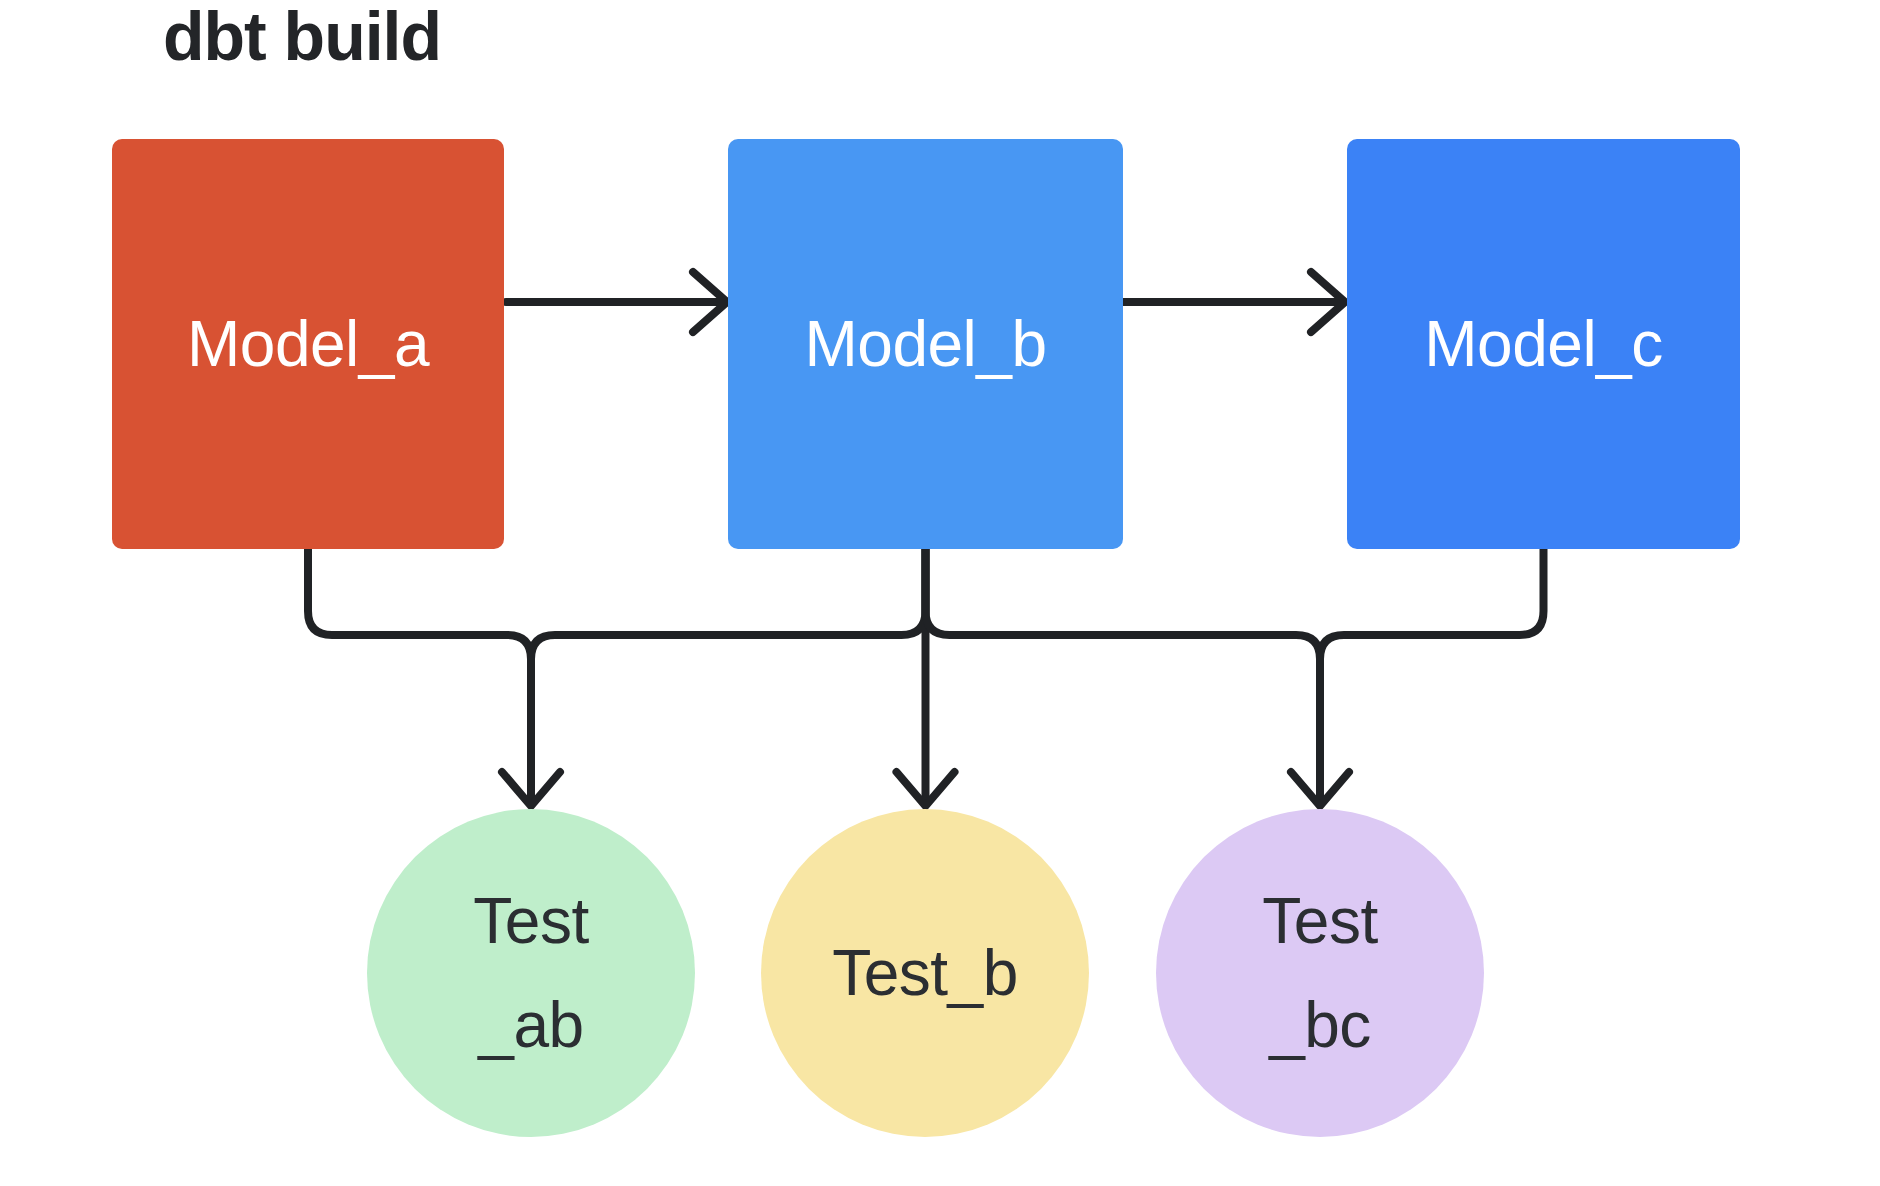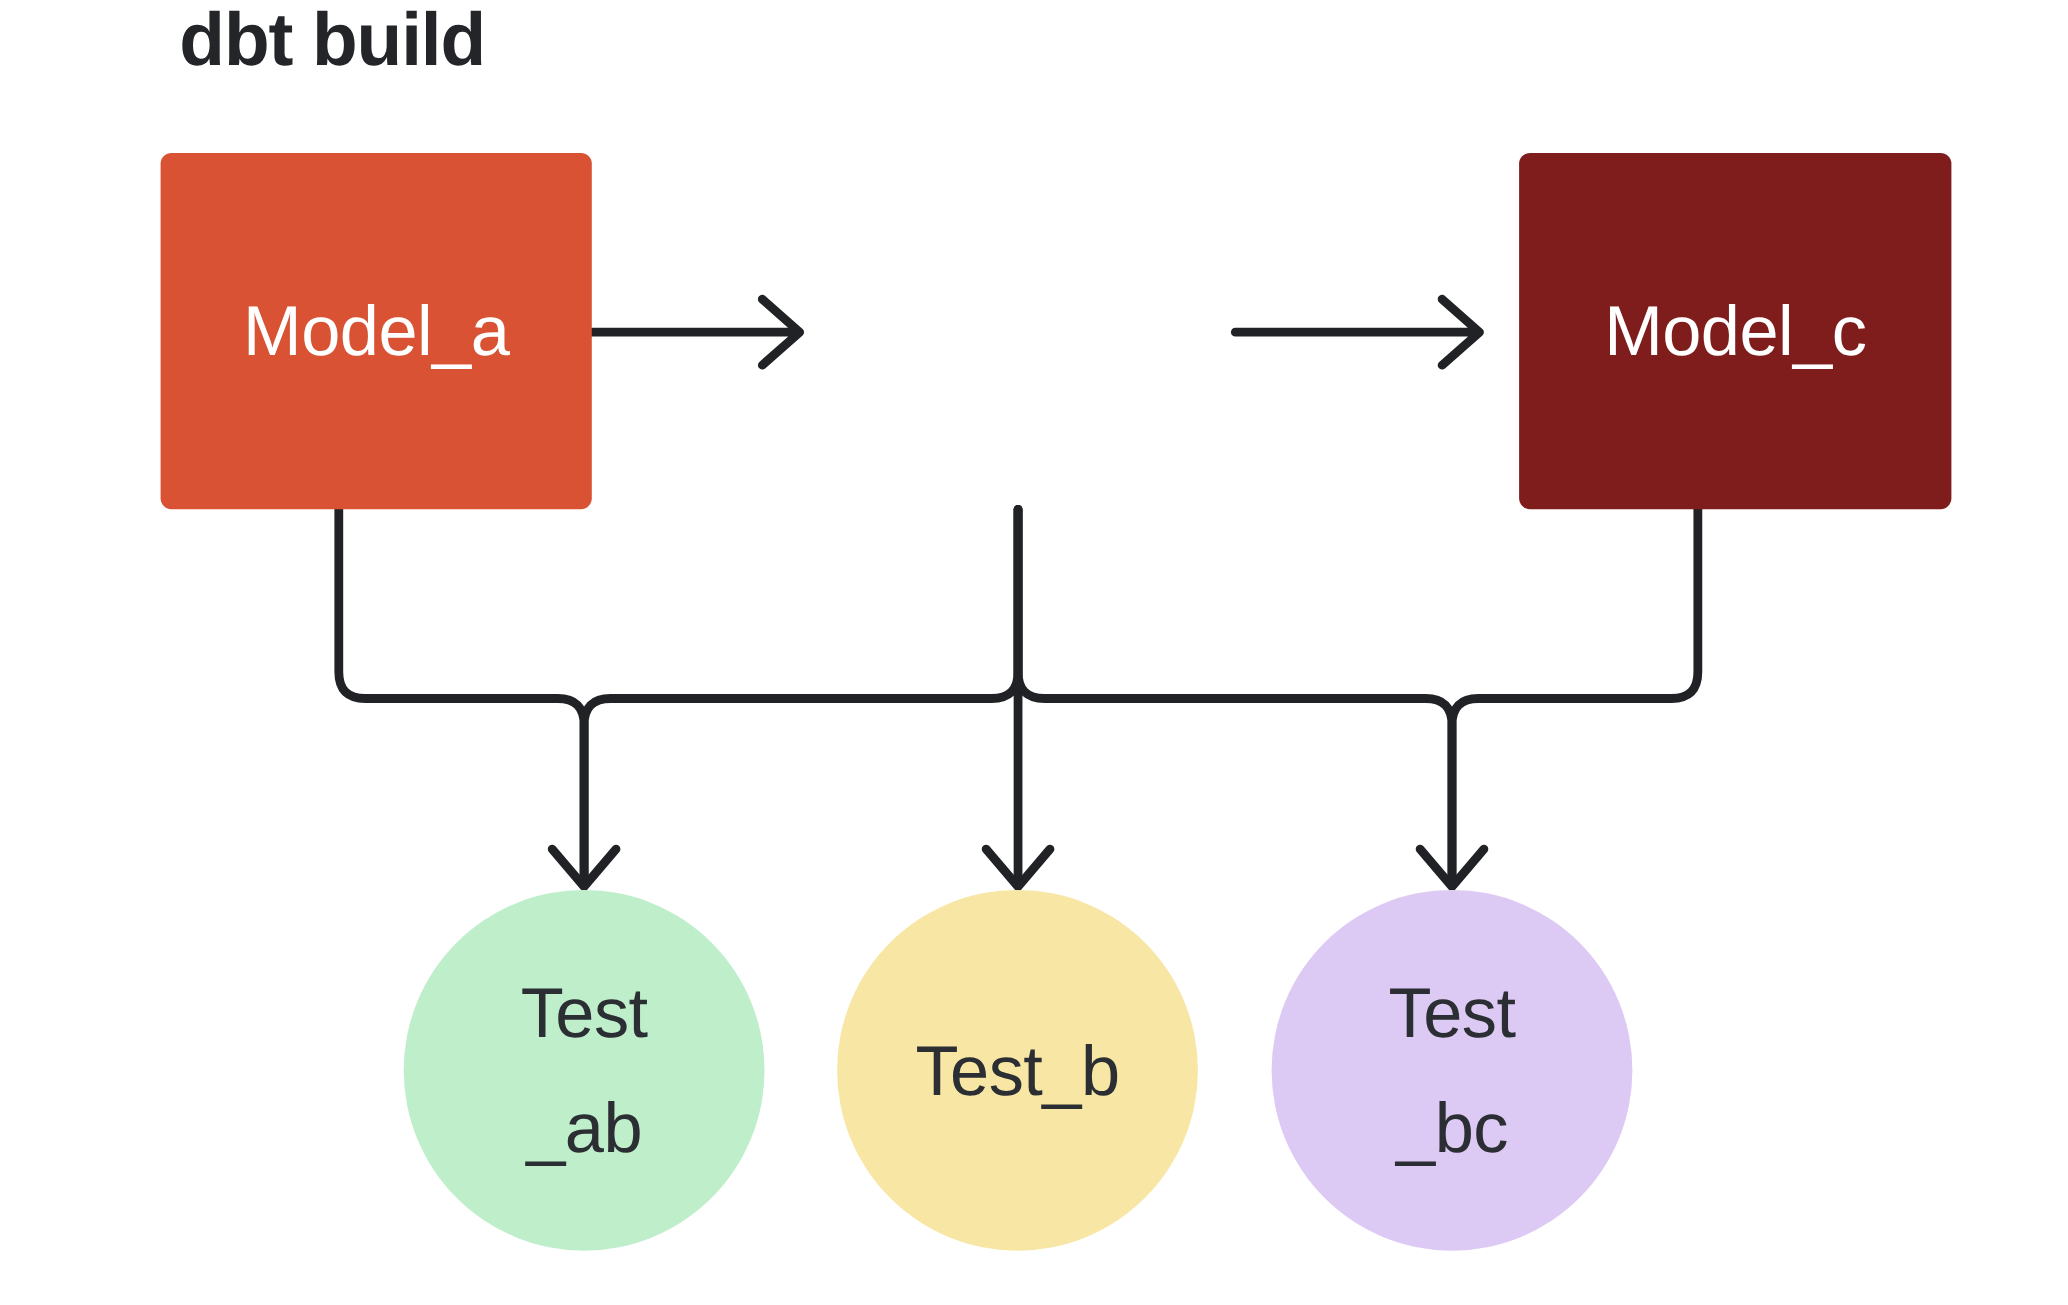--- a/index.html
+++ b/index.html
@@ -36,37 +36,36 @@
   .edge {
     fill: none;
     stroke: #202225;
     stroke-width: 8;
     stroke-linecap: round;
     stroke-linejoin: round;
   }
   .model-node {
     position: absolute;
     top: 139px;
-    height: 324px;
+    height: 410px;
     border-radius: 10px;
     display: flex;
     align-items: center;
     justify-content: center;
-    margin-left: 34px;
   }
   .model-node .model-label {
     color: #ffffff;
     font-size: 64px;
     font-weight: 500;
     letter-spacing: -0.5px;
     white-space: nowrap;
   }
   .model-a { left: 112px; width: 392px; background: #D85233; }
   .model-b { left: 728px; width: 395px; background: #4897F3; }
-  .model-c { left: 1347px; width: 393px; background: #7f1d1d; }
+  .model-c { left: 1347px; width: 393px; background: #3b82f6; }
   .test-node {
     position: absolute;
     top: 809px;
     width: 328px;
     height: 328px;
     border-radius: 50%;
     display: flex;
     flex-direction: column;
     align-items: center;
     justify-content: center;
@@ -109,20 +108,23 @@
 
     <path class="edge" d="M502 772 L531 806 L560 772"></path>
     <path class="edge" d="M896.5 772 L925.5 806 L954.5 772"></path>
     <path class="edge" d="M1291 772 L1320 806 L1349 772"></path>
   </svg>
 
   <div class="model-node model-a">
     <span class="model-label">Model_a</span>
   </div>
 
+  <div class="model-node model-b">
+    <span class="model-label">Model_b</span>
+  </div>
 
   <div class="model-node model-c">
     <span class="model-label">Model_c</span>
   </div>
 
   <div class="test-node test-ab">
     <span class="test-line">Test</span>
     <span class="test-line">_ab</span>
   </div>
 

